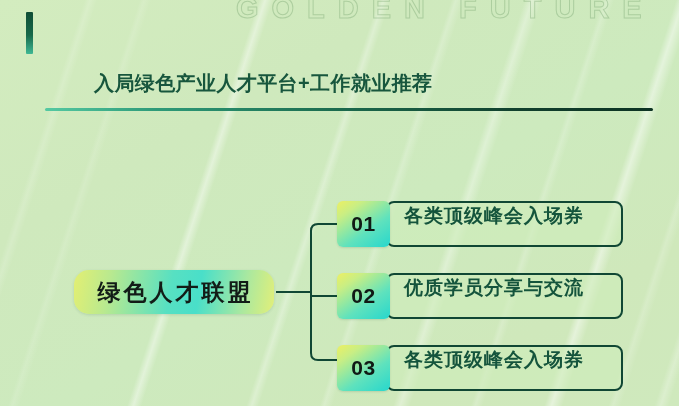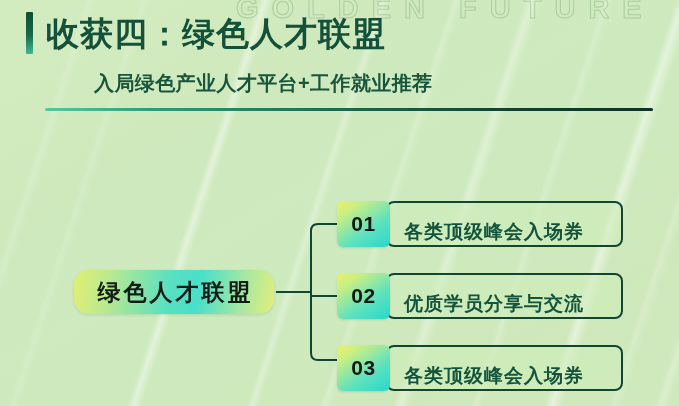--- a/index.html
+++ b/index.html
@@ -169,21 +169,21 @@
   }
   .item-box {
     margin-left: -4px;
     padding-left: 16px;
     padding-right: 2px;
     min-width: 237px;
     border: 2px solid #104734;
     border-radius: 8px;
     background: rgba(206,236,185,0.55);
     display: flex;
-    align-items: flex-end;
+    align-items: flex-start;
     box-sizing: border-box;
   }
   .item-text {
     font-size: 19px;
     font-weight: 700;
     color: #14543c;
     letter-spacing: 1px;
     white-space: nowrap;
   }
 </style>
@@ -193,21 +193,20 @@
 <div id="slide">
 
   <div class="streaks"></div>
 
   <div class="watermark">GOLDEN FUTURE</div>
 
   <div class="header">
 
     <div class="title-row">
       <div class="accent-bar"></div>
-      <div class="title-text">收获四：绿色人才联盟</div>
     </div>
 
     <div class="subtitle-text">入局绿色产业人才平台+工作就业推荐</div>
 
     <div class="divider"></div>
   </div>
 
   <div class="diagram">
 
     <svg class="connectors" width="679" height="406" aria-hidden="true">

